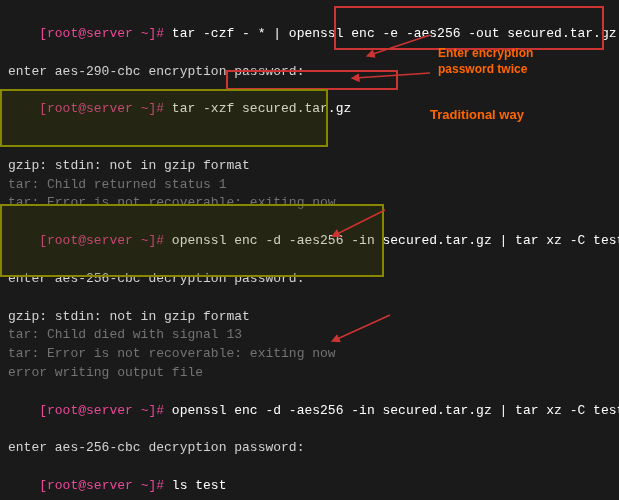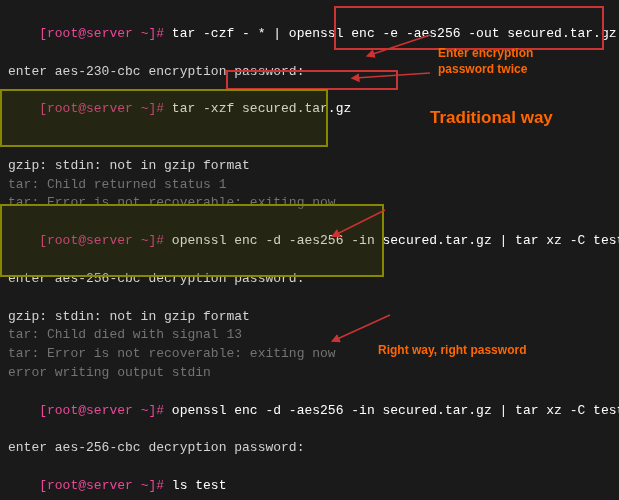--- a/index.html
+++ b/index.html
@@ -40,21 +40,21 @@
   </style>
 </head>
 <body>
 
 <div class="terminal">
 
   <div class="line">
     <span class="prompt">[root@server ~]# </span><span class="cmd">tar -czf - * | openssl enc -e -aes256 -out secured.tar.gz</span>
   </div>
 
-  <div class="line output">enter aes-230-cbc encryption password:</div>
+  <div class="line output">enter aes-290-cbc encryption password:</div>
 
 
   <div class="line">
     <span class="prompt">[root@server ~]# </span><span class="cmd">tar -xzf secured.tar.gz</span>
   </div>
 
   <div class="line">&nbsp;</div>
 
   <div class="line output">gzip: stdin: not in gzip format</div>
   <div class="line red">tar: Child returned status 1</div>
@@ -63,21 +63,21 @@
   <div class="line">
     <span class="prompt">[root@server ~]# </span><span class="cmd">openssl enc -d -aes256 -in secured.tar.gz | tar xz -C test</span>
   </div>
   <div class="line output">enter aes-256-cbc decryption password:</div>
 
   <div class="line">&nbsp;</div>
 
   <div class="line output">gzip: stdin: not in gzip format</div>
   <div class="line red">tar: Child died with signal 13</div>
   <div class="line red">tar: Error is not recoverable: exiting now</div>
-  <div class="line red">error writing output stdin</div>
+  <div class="line red">error writing output file</div>
 
   <div class="line">
     <span class="prompt">[root@server ~]# </span><span class="cmd">openssl enc -d -aes256 -in secured.tar.gz | tar xz -C test</span>
   </div>
   <div class="line output">enter aes-256-cbc decryption password:</div>
 
   <div class="line">
     <span class="prompt">[root@server ~]# </span><span class="cmd">ls test</span>
   </div>
 
@@ -89,21 +89,21 @@
     <line x1="70" y1="5" x2="10" y2="25" stroke="#cc3333" stroke-width="1.5" marker-end="url(#ah)"></line>
     <defs>
         <marker id="ah" markerWidth="6" markerHeight="6" refX="3" refY="3" orient="auto">
           <path d="M0,0 L6,3 L0,6 Z" fill="#cc3333"></path>
         </marker>
       </defs>
   </svg>
 
   <div style="position:absolute;top:70px;left:226px;width:172px;height:20px;border:2px solid #cc3333;"></div>
 
-  <div class="annotation-text" style="top:66px;left:430px;font-size:17px;">Traditional way</div>
+  <div class="annotation-text" style="top:66px;left:430px;font-size:13px;">Traditional way</div>
 
   <svg style="position:absolute;top:68px;left:350px;width:100px;height:20px;overflow:visible;">
     <line x1="80" y1="5" x2="5" y2="10" stroke="#cc3333" stroke-width="1.5" marker-end="url(#ah2)"></line>
     <defs>
         <marker id="ah2" markerWidth="6" markerHeight="6" refX="3" refY="3" orient="auto">
           <path d="M0,0 L6,3 L0,6 Z" fill="#cc3333"></path>
         </marker>
       </defs>
   </svg>
 
@@ -114,21 +114,20 @@
 
   <svg style="position:absolute;top:205px;left:330px;width:60px;height:40px;overflow:visible;">
     <line x1="55" y1="5" x2="5" y2="30" stroke="#cc3333" stroke-width="1.5" marker-end="url(#ah3)"></line>
     <defs>
         <marker id="ah3" markerWidth="6" markerHeight="6" refX="3" refY="3" orient="auto">
           <path d="M0,0 L6,3 L0,6 Z" fill="#cc3333"></path>
         </marker>
       </defs>
   </svg>
 
-  <div class="annotation-text" style="top:302px;left:378px;font-size:12px;">Right way, right password</div>
 
   <svg style="position:absolute;top:310px;left:330px;width:65px;height:40px;overflow:visible;">
     <line x1="60" y1="5" x2="5" y2="30" stroke="#cc3333" stroke-width="1.5" marker-end="url(#ah4)"></line>
     <defs>
         <marker id="ah4" markerWidth="6" markerHeight="6" refX="3" refY="3" orient="auto">
           <path d="M0,0 L6,3 L0,6 Z" fill="#cc3333"></path>
         </marker>
       </defs>
   </svg>
 

